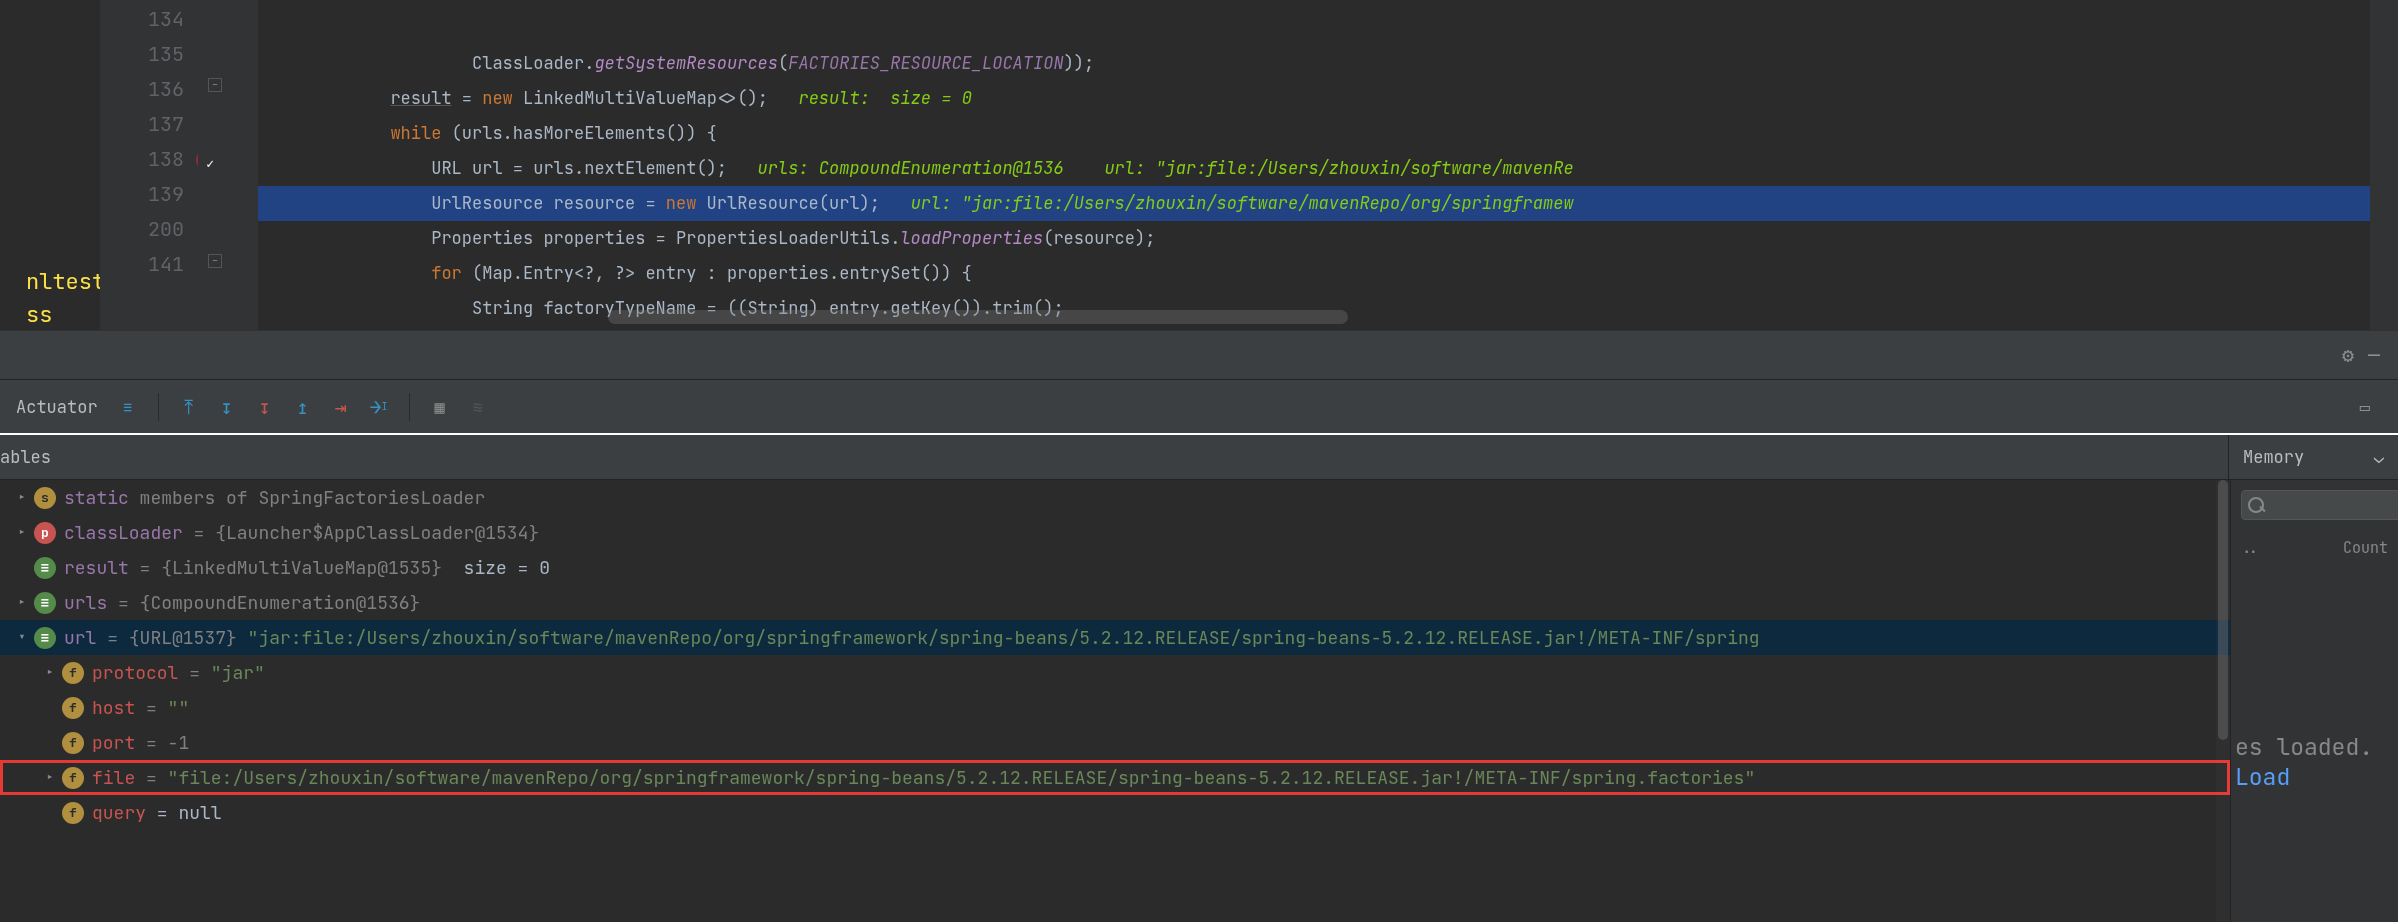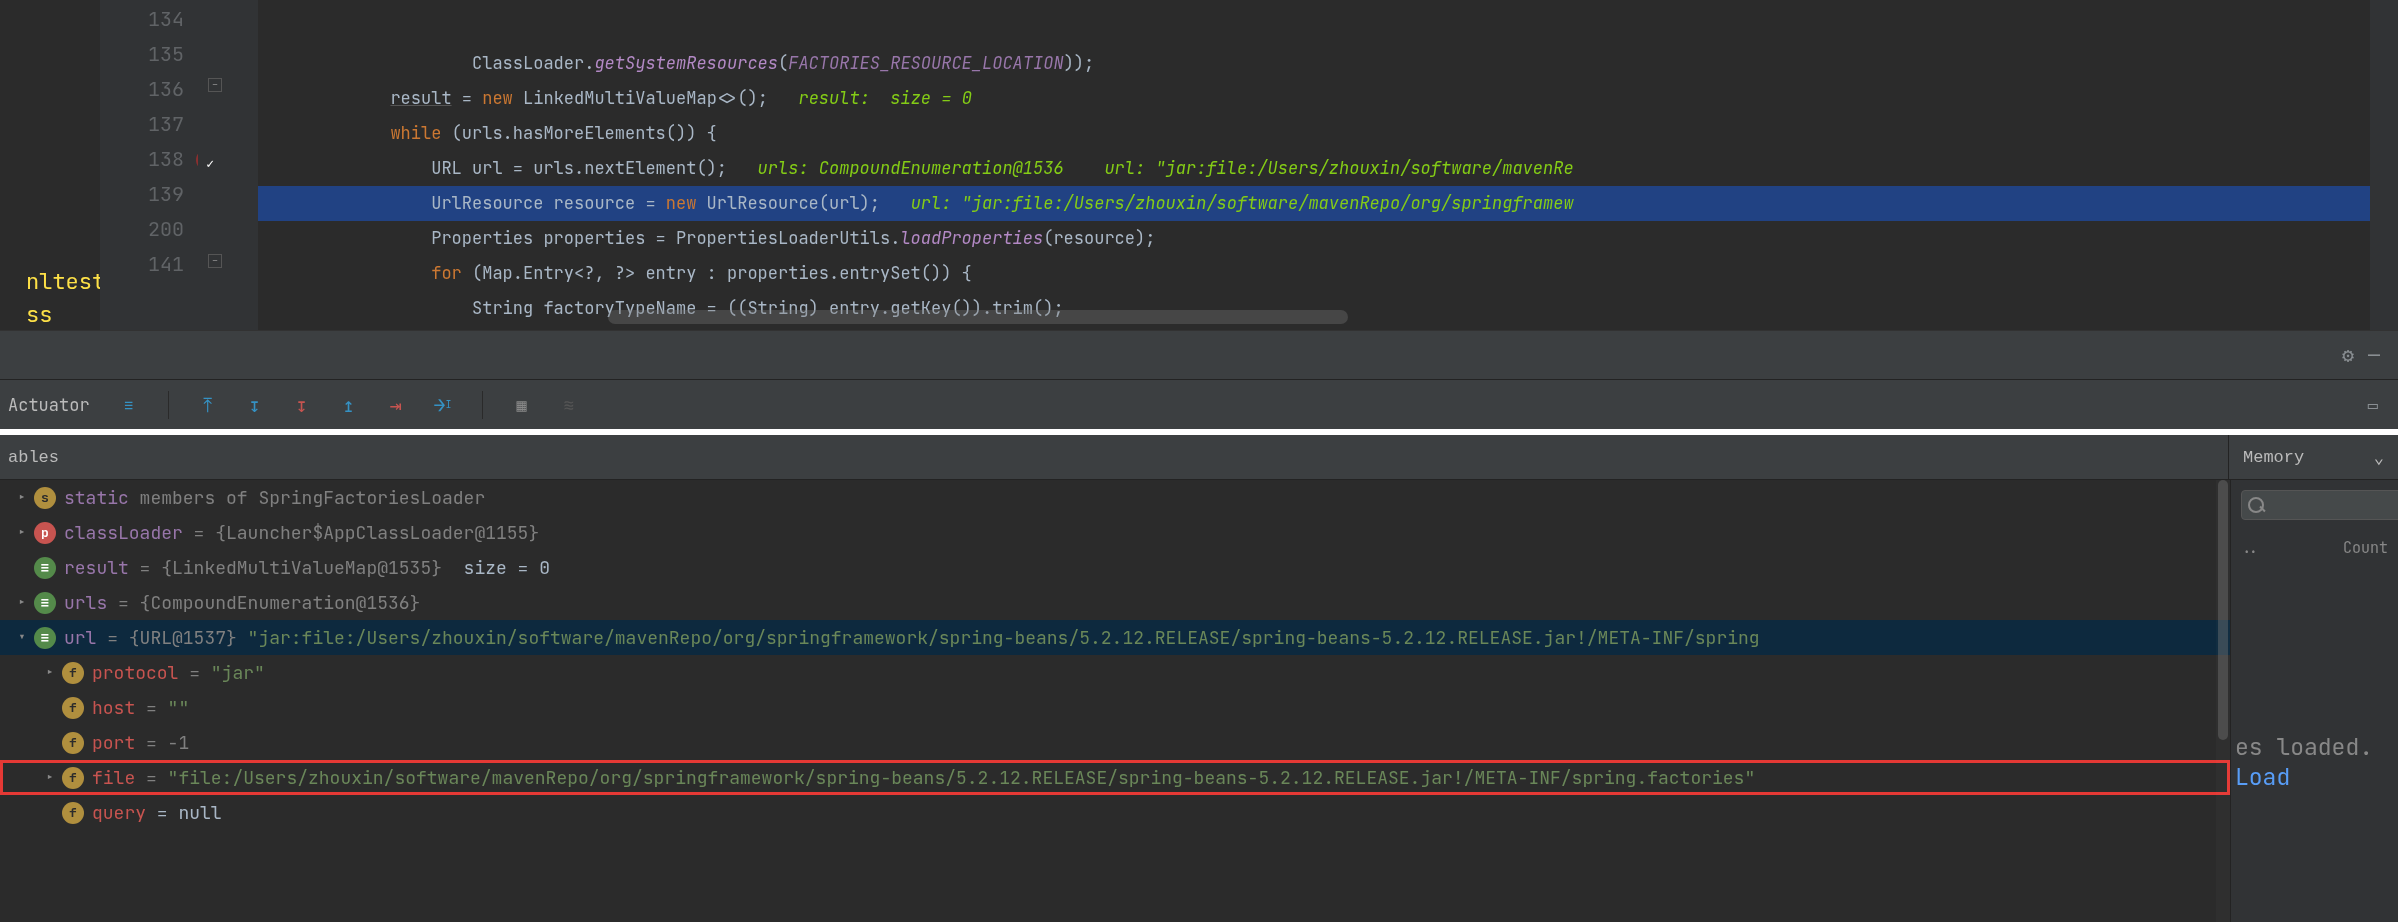--- a/index.html
+++ b/index.html
@@ -67,35 +67,35 @@
   
   .strip {
     position: absolute; top: 330px; left: 0; right: 0; height: 50px;
     background: #3c3f41; border-top: 1px solid #323232; border-bottom: 1px solid #232323;
     display: flex; align-items: center;
   }
   .strip .right-icons { margin-left: auto; display: flex; gap: 14px; padding-right: 18px; color: #8a8f93; }
   .strip .gear, .strip .minus { font-size: 20px; }
   .toolbar {
     position: absolute; top: 380px; left: 0; right: 0; height: 55px;
-    background: #3c3f41; border-bottom: 6px solid #ffffff;
-    display: flex; align-items: center; padding: 0 8px; gap: 19px;
+    background: #3c3f41; border-bottom: 2px solid #ffffff;
+    display: flex; align-items: center; padding: 0 16px; gap: 10px;
   }
   .toolbar .label { color: #bbb; padding: 0 6px 0 0; }
   .toolbar .ico { width: 28px; height: 28px; display: flex; align-items: center; justify-content: center; color: #6e94c4; }
   .toolbar .sep { width: 1px; height: 28px; background: #2a2a2a; margin: 0 6px; }
   .toolbar .arrow { font-size: 20px; }
   .arrow.blue { color: #3592c4; }
   .arrow.red { color: #c75450; }
   .toolbar .right { margin-left: auto; display:flex; gap:14px; padding-right: 12px; color:#8a8f93; }
   
   .ables-row {
     position: absolute; top: 435px; left: 0; right: 0; height: 45px;
     background: #3c3f41; border-bottom: 1px solid #232323;
-    display: flex; align-items: center; color: #bbb; padding-left: 8px; font-family: Liberation Mono, monospace;
+    display: flex; align-items: center; color: #bbb; 
   }
   .memory-tab {
     margin-left: auto; width: 170px; height: 100%; border-left: 1px solid #232323;
     display:flex; align-items:center; justify-content: space-between; padding: 0 14px; color:#bbb;
   }
   
   .vars {
     position: absolute; top: 480px; left: 0; width: 2230px; bottom: 0;
     background: #2b2b2b; overflow: hidden;
     font-size: 18px;
@@ -211,21 +211,21 @@
 <div class="ables-row">
   <span>ables</span>
   <div class="memory-tab">
     <span>Memory</span>
     <span>⌄</span>
   </div>
 </div>
 
 <div class="vars" id="vars">
   <div class="node ind0"><span class="chev right"></span><span class="badge s">s</span><span class="vname">static</span><span class="vtext"> members of SpringFactoriesLoader</span></div>
-    <div class="node ind0"><span class="chev right"></span><span class="badge p">p</span><span class="vname">classLoader</span><span class="vtext"> = {Launcher$AppClassLoader@1155}</span></div>
+    <div class="node ind0"><span class="chev right"></span><span class="badge p">p</span><span class="vname">classLoader</span><span class="vtext"> = {Launcher$AppClassLoader@1534}</span></div>
     <div class="node ind0"><span class="chev none"></span><span class="badge eq">≡</span><span class="vname">result</span><span class="vtext"> = {LinkedMultiValueMap@1535} </span><span> size = 0</span></div>
     <div class="node ind0"><span class="chev right"></span><span class="badge eq">≡</span><span class="vname">urls</span><span class="vtext"> = {CompoundEnumeration@1536}</span></div>
     <div class="node ind0 sel"><span class="chev down"></span><span class="badge eq">≡</span><span class="vname">url</span><span class="vtext"> = {URL@1537} </span><span class="vstr">"jar:file:/Users/zhouxin/software/mavenRepo/org/springframework/spring-beans/5.2.12.RELEASE/spring-beans-5.2.12.RELEASE.jar!/META-INF/spring</span></div>
     <div class="node ind1"><span class="chev right"></span><span class="badge f">f</span><span class="vname red">protocol</span><span class="vtext"> = </span><span class="vstr">"jar"</span></div>
     <div class="node ind1"><span class="chev none"></span><span class="badge f">f</span><span class="vname red">host</span><span class="vtext"> = </span><span class="vstr">""</span></div>
     <div class="node ind1"><span class="chev none"></span><span class="badge f">f</span><span class="vname red">port</span><span class="vtext"> = -1</span></div>
     <div class="node ind1 hl"><span class="chev right"></span><span class="badge f">f</span><span class="vname red">file</span><span class="vtext"> = </span><span class="vstr">"file:/Users/zhouxin/software/mavenRepo/org/springframework/spring-beans/5.2.12.RELEASE/spring-beans-5.2.12.RELEASE.jar!/META-INF/spring.factories"</span></div>
     <div class="node ind1"><span class="chev none"></span><span class="badge f">f</span><span class="vname red">query</span><span class=""> = null</span></div>
     <div class="vars-scroll">
       <div class="thumb"></div>

